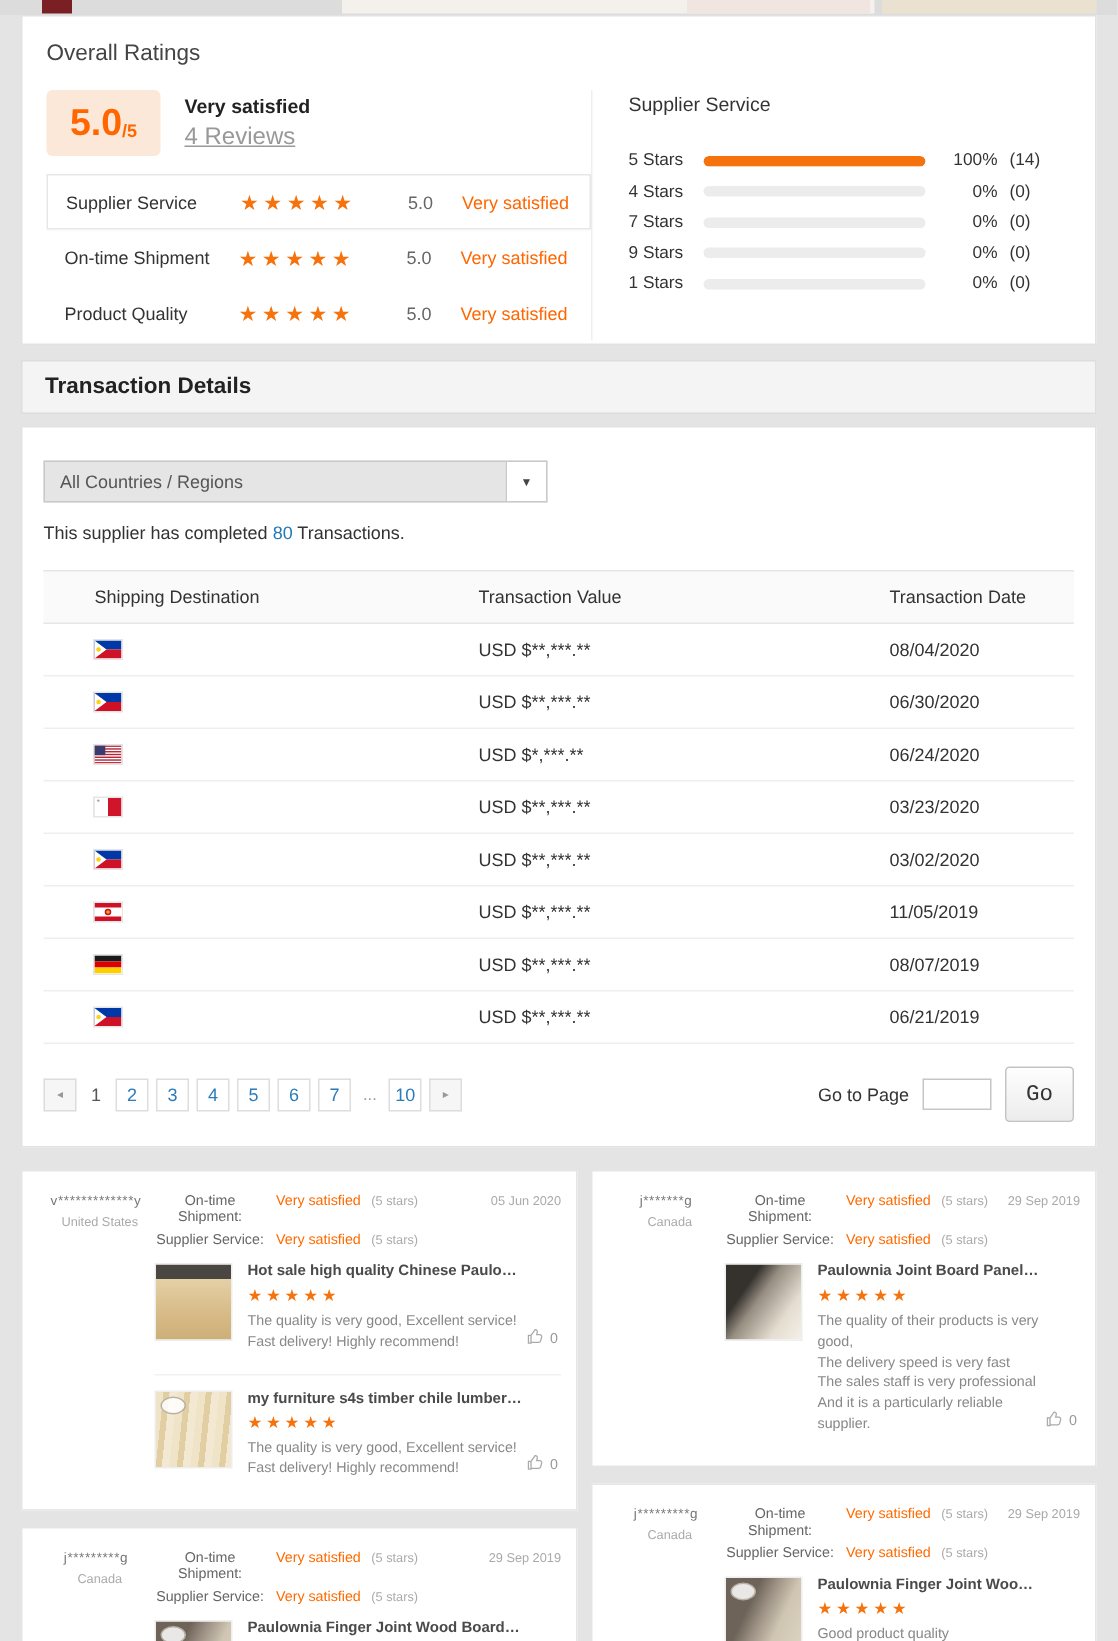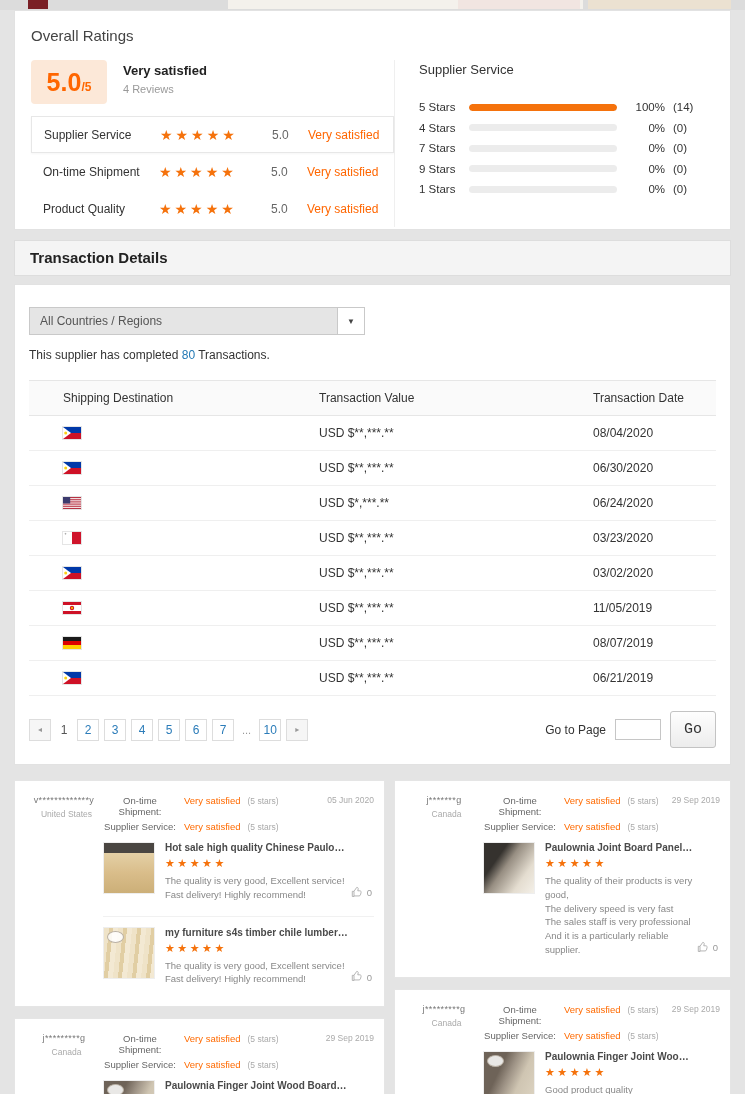--- a/index.html
+++ b/index.html
@@ -19,21 +19,21 @@
   
   .or-panel { padding: 16px 16px 10px; height: 220px; }
   .or-title { font-size: 15px; font-weight: 400; color: #444; margin-bottom: 16px; }
   .or-body { display: flex; }
   .or-left { width: 364px; border-right: 1px solid #efefef; padding-right: 0; }
   .badge-row { display: flex; gap: 16px; margin-bottom: 12px; }
   .score-badge { background: #fce8d8; border-radius: 4px; width: 76px; height: 44px; display: flex; align-items: center; justify-content: center; color: #ff6600; font-weight: bold; }
   .score-big { font-size: 25px; }
   .score-suffix { font-size: 12px; margin-top: 9px; }
   .vs { font-size: 13px; font-weight: bold; color: #222; margin-top: 3px; }
-  .rc { font-size: 11px; color: #999; margin-top: 5px; }
+  .rc { font-size: 16px; color: #999; margin-top: 5px; text-decoration: underline; }
   .or-rows { border-top: 1px solid #f2f2f2; }
   .or-row { display: flex; align-items: center; height: 37px; padding: 0 12px; font-size: 12px; color: #333; }
   .or-row.sel { border: 1px solid #e7e7e7; background: #fff; box-shadow: 0 1px 2px rgba(0,0,0,.04); margin-top: -1px; }
   .or-label { width: 116px; }
   .or-stars { color: #f5720c; font-size: 14px; letter-spacing: 3px; width: 112px; }
   .or-score { color: #666; width: 36px; }
   .or-verdict { color: #ff6600; }
   .or-right { flex: 1; padding-left: 24px; }
   .br-title { font-size: 13px; color: #333; margin: 2px 0 20px; }
   .bar-row { display: flex; align-items: center; height: 20.5px; font-size: 11.5px; color: #333; }

